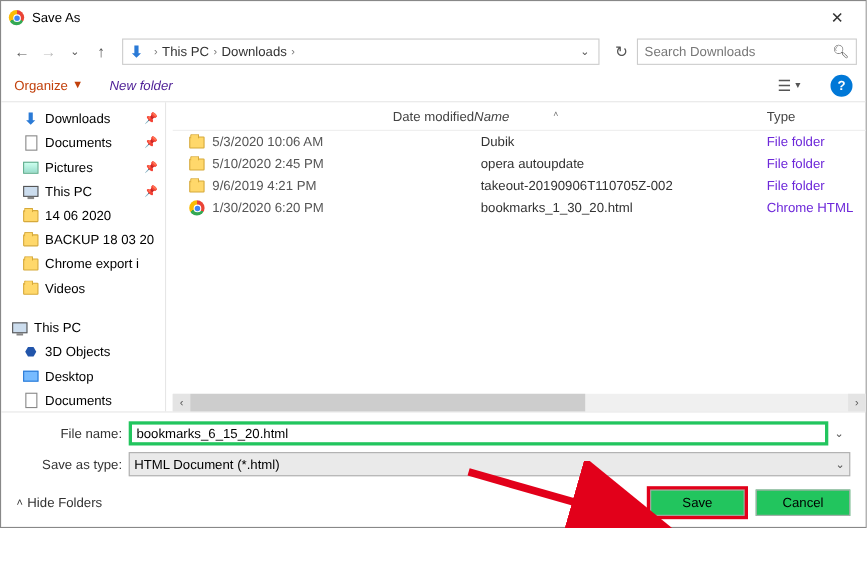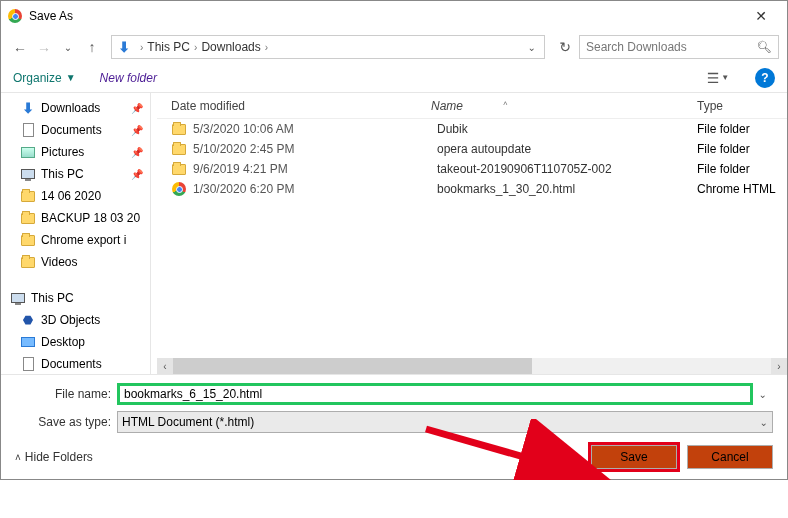--- a/index.html
+++ b/index.html
@@ -14,21 +14,21 @@
   .nav-btn.disabled { color:#bbb; }
   .addr-wrap { flex:1; display:flex; align-items:center; border:1px solid #ccc; height:24px; padding:0 4px; margin:0 6px; font-size:12px; }
   .addr-icon { width:16px; height:16px; margin-right:4px; display:flex; align-items:center; justify-content:center;}
   .addr-seg { color:#333; }
   .addr-sep { color:#777; margin:0 4px; font-size:10px; }
   .addr-dd { margin-left:auto; font-size:10px; color:#555; padding:0 4px;}
   .refresh-btn { width:24px; height:24px; display:flex; align-items:center; justify-content:center; font-size:14px; color:#555;}
   .search-wrap { width:200px; height:24px; border:1px solid #ccc; display:flex; align-items:center; padding:0 6px; font-size:12px; color:#777; }
   .search-wrap .si { margin-left:auto; color:#555; }
   .toolbar { height:30px; display:flex; align-items:center; padding:0 12px; gap:24px; border-bottom:1px solid #e6e6e6; font-size:12px; }
-  .organize { color:#0f766e; display:flex; align-items:center; gap:4px; }
+  .organize { color:#c2410c; display:flex; align-items:center; gap:4px; }
   .newfolder { color:#4c1d95;font-style:italic; }
   .toolbar .spacer { flex:1; }
   .view-btn { width:26px; height:22px; display:flex; align-items:center; justify-content:center; font-size:14px; color:#555; }
   .help-btn { width:20px; height:20px; border-radius:50%; background:#0078d7; color:#fff; font-size:12px; font-weight:bold; display:flex; align-items:center; justify-content:center; }
   .body { flex:1; display:flex; min-height:0; }
   .sidebar { width:150px; border-right:1px solid #e6e6e6; overflow:hidden; padding-top:4px; font-size:12px; }
   .side-item { display:flex; align-items:center; height:22px; padding-left:20px; gap:6px; white-space:nowrap; overflow:hidden; }
   .side-item .pin { margin-left:auto; margin-right:6px; color:#888; font-size:10px; }
   .side-item.l2 { padding-left:20px; }
   .side-item.active { background:#d8e6f2; }
@@ -39,46 +39,46 @@
   .folder-ic::before { content:""; position:absolute; top:-3px; left:0; width:6px; height:3px; background:#ffd86b; border:1px solid #d6a93a; border-bottom:none; border-radius:1px 1px 0 0;}
   .dl-ic { color:#2a7ad6; font-size:14px; font-weight:bold; }
   .pic-ic { width:14px; height:11px; border:1px solid #5a8; background:linear-gradient(#cfe,#9dc); }
   .pc-ic { width:14px; height:10px; border:1px solid #555; background:#cde; position:relative;}
   .pc-ic::after{content:"";position:absolute;bottom:-3px;left:3px;width:6px;height:2px;background:#888;}
   .doc-ic { width:11px; height:14px; border:1px solid #888; background:#fff; }
   .obj-ic { color:#25a; font-size:12px;}
   .desk-ic { width:14px;height:10px;border:1px solid #2a7ad6;background:#7bf;}
   .content { flex:1; display:flex; flex-direction:column; min-width:0;}
   .headers { display:flex; font-size:12px; color:#444; height:26px; align-items:center; border-bottom:1px solid #eee; padding-left:14px; }
-  .col-date { width:260px; }
+  .col-date { width:260px;text-align:right; }
   .col-name { flex:1; display:flex; align-items:flex-start;font-style:italic; }
   .col-type { width:90px; }
   .sort-ind { font-size:8px; color:#777; margin-left:40px;}
   .rows { flex:1; overflow:hidden; }
   .row { display:flex; font-size:12px; color:#333; height:20px; align-items:center; padding-left:14px; }
   .row .ic { width:16px; height:16px; margin-right:6px; display:flex; align-items:center; justify-content:center;}
   .row .c-date { width:244px; color:#555;}
   .row .c-name { flex:1; }
-  .row .c-type { width:90px; color:#000000;}
+  .row .c-type { width:90px; color:#6d28d9;}
   .hscroll { height:16px; background:#f0f0f0; display:flex; align-items:center; }
   .hscroll .arrow { width:16px; height:16px; display:flex; align-items:center; justify-content:center; font-size:10px; color:#555; background:#e4e4e4;}
   .hscroll .track { flex:1; height:16px; position:relative; }
   .hscroll .thumb { position:absolute; left:0; top:0; height:16px; width:60%; background:#cdcdcd; }
   .v-divider { width:6px; background:transparent; }
   .footer { border-top:1px solid #e6e6e6; padding:8px 14px 10px 14px; font-size:12px; }
   .form-row { display:flex; align-items:center; margin-bottom:6px; }
   .form-row label { width:96px; text-align:right; margin-right:6px; color:#333; }
   .text-input { flex:1; height:22px; border:3px solid #22c55e; padding:0 4px; font-size:12px; }
   .combo { flex:1; height:22px; border:1px solid #adadad; padding:0 4px; font-size:12px; display:flex; align-items:center; position:relative; background:#eaeaea;}
   .combo .dd { position:absolute; right:4px; font-size:10px; color:#555;}
   .inputdd { font-size:10px; color:#555; padding:0 6px;}
   .footer-actions { display:flex; align-items:center; margin-top:12px; }
   .hide-folders { display:flex; align-items:center; gap:4px; color:#333; font-size:12px;}
   .footer-actions .spacer { flex:1; }
-  .btn { width:86px; height:24px; border:1px solid #adadad; background:#c2410c; font-size:12px; display:flex; align-items:center; justify-content:center; margin-left:10px;}
+  .btn { width:86px; height:24px; border:1px solid #adadad; background:#22c55e; font-size:12px; display:flex; align-items:center; justify-content:center; margin-left:10px;}
   .btn.save { outline:3px solid #e2001a; outline-offset:0; }
   .arrow-overlay { position:absolute; pointer-events:none; }
   .chrome-circle{width:14px;height:14px;border-radius:50%;background:conic-gradient(#ea4335 0 120deg,#34a853 120deg 240deg,#fbbc05 240deg 360deg);position:relative;display:flex;align-items:center;justify-content:center;}
   .chrome-circle::after{content:"";width:5px;height:5px;border-radius:50%;background:#4285f4;border:1.5px solid #fff;}
 </style>
 </head>
 <body>
 
 <div class="window">
 

